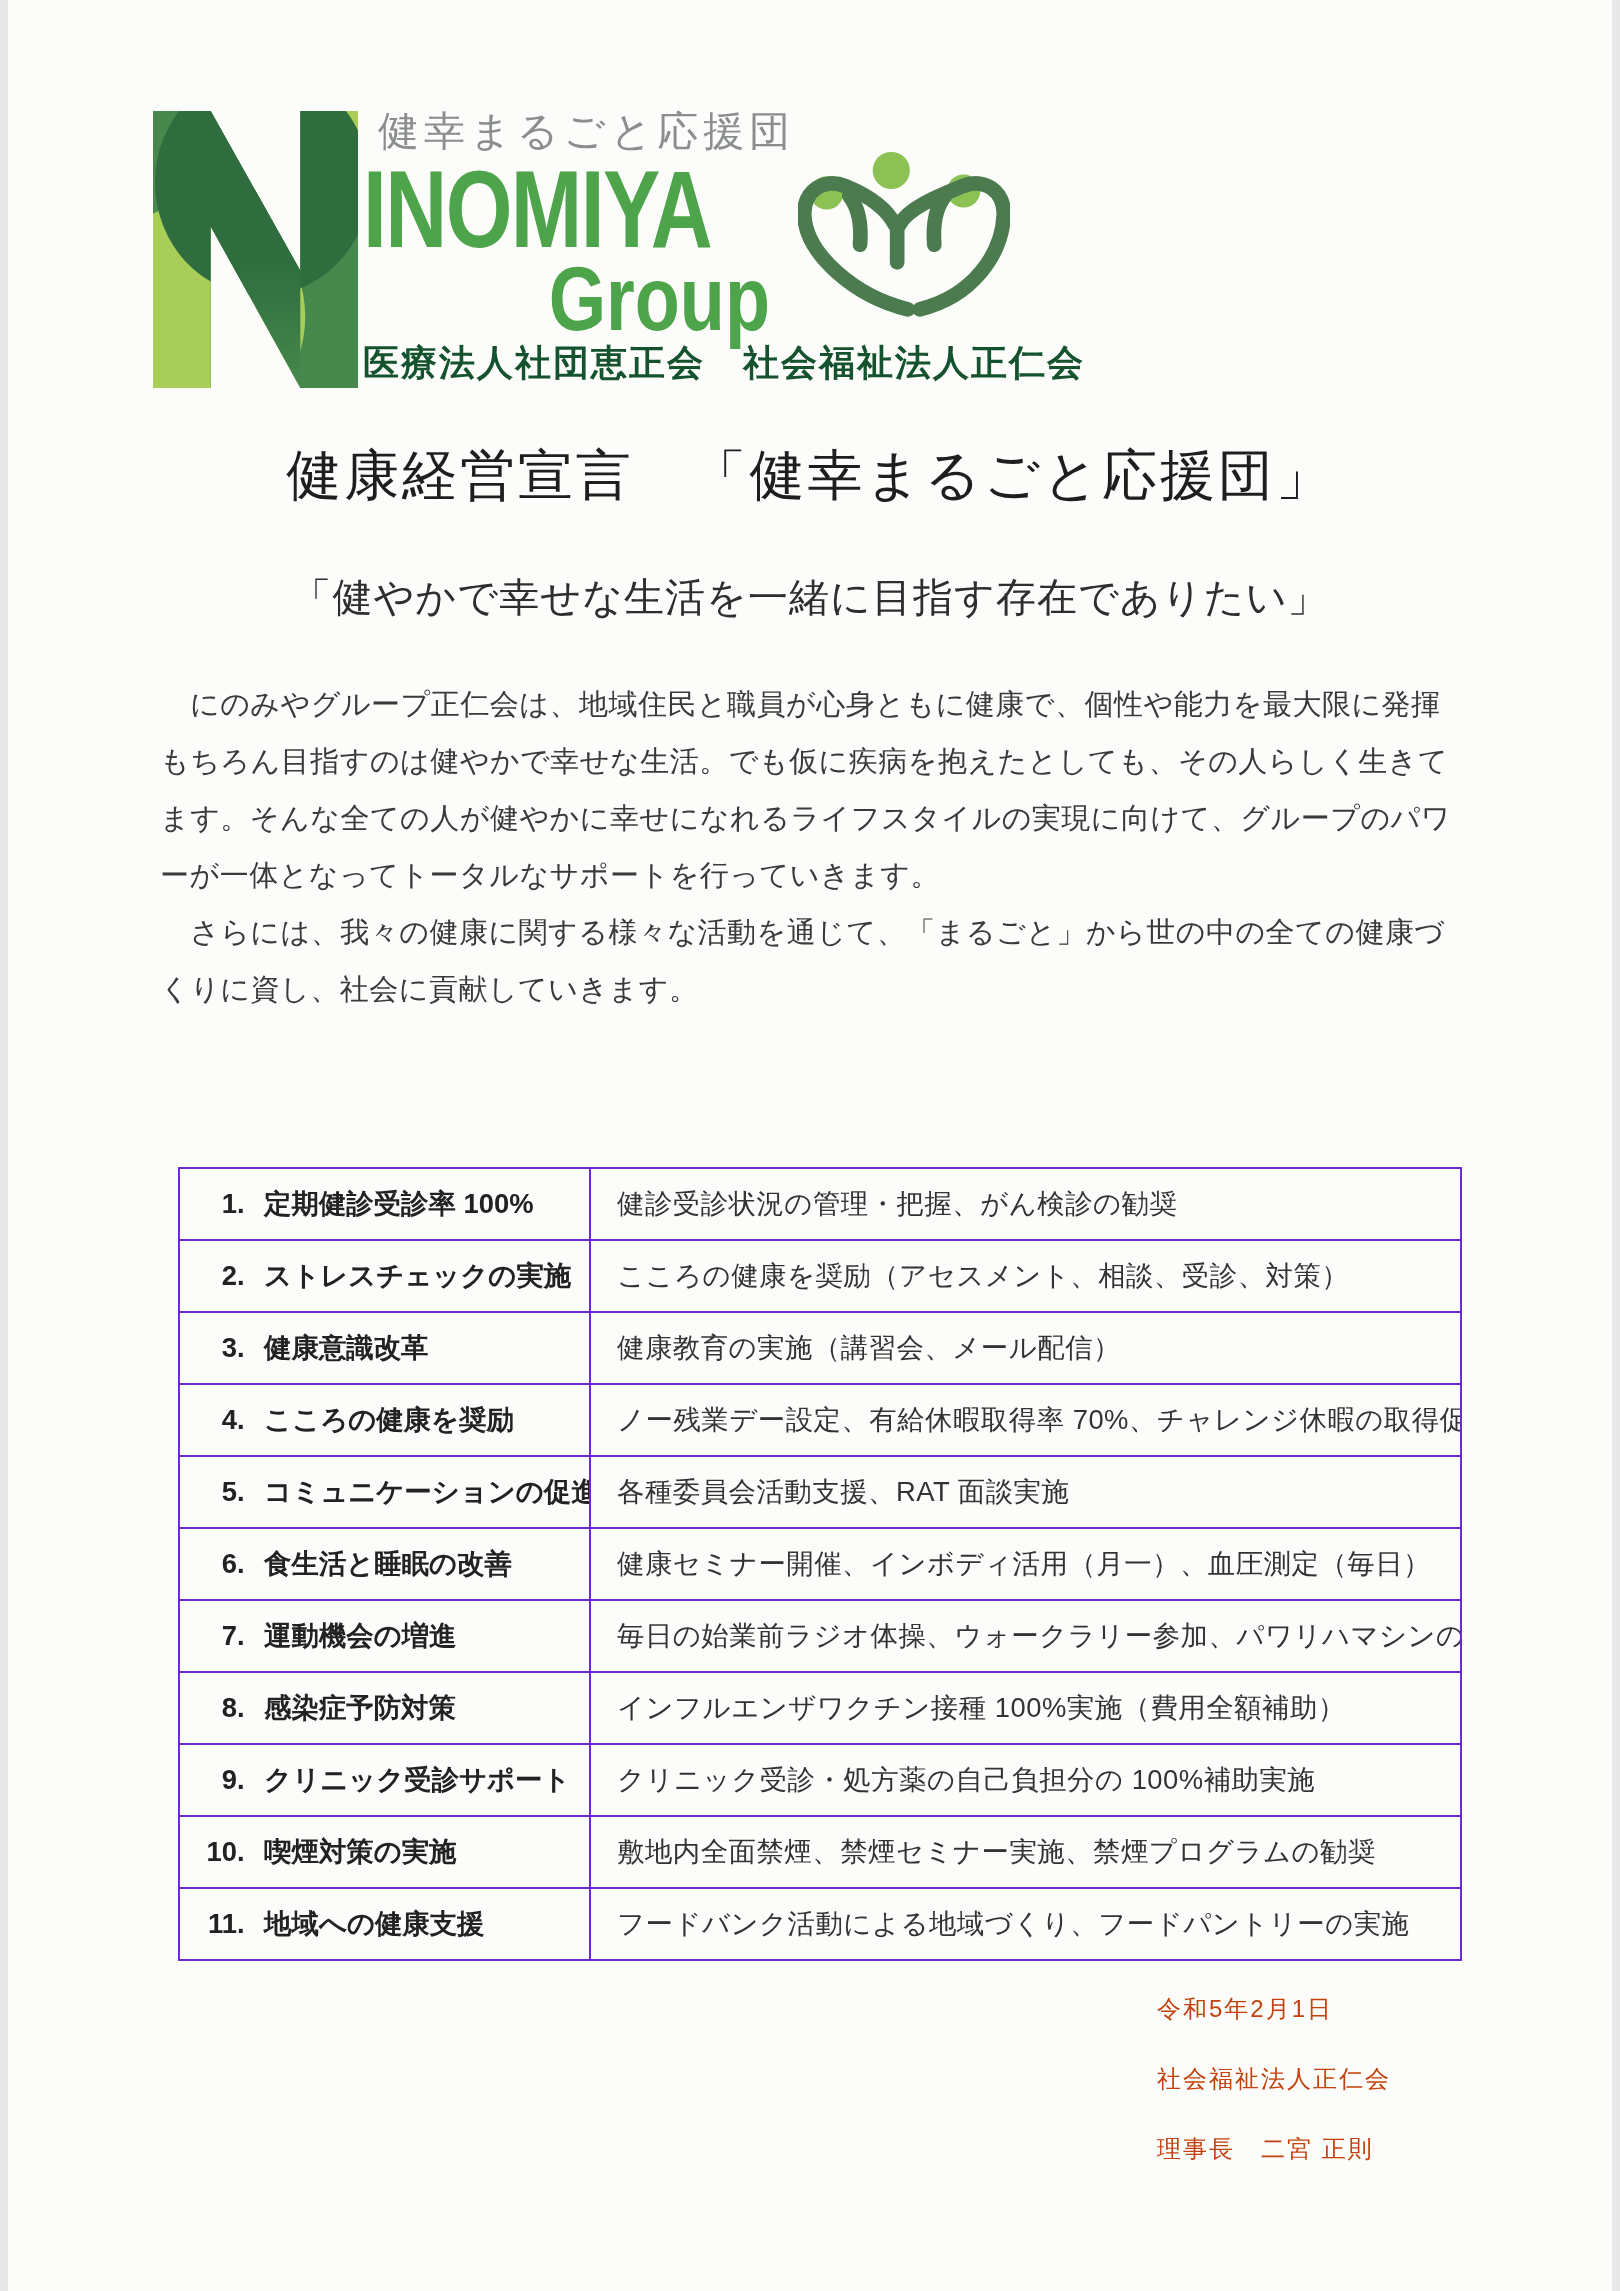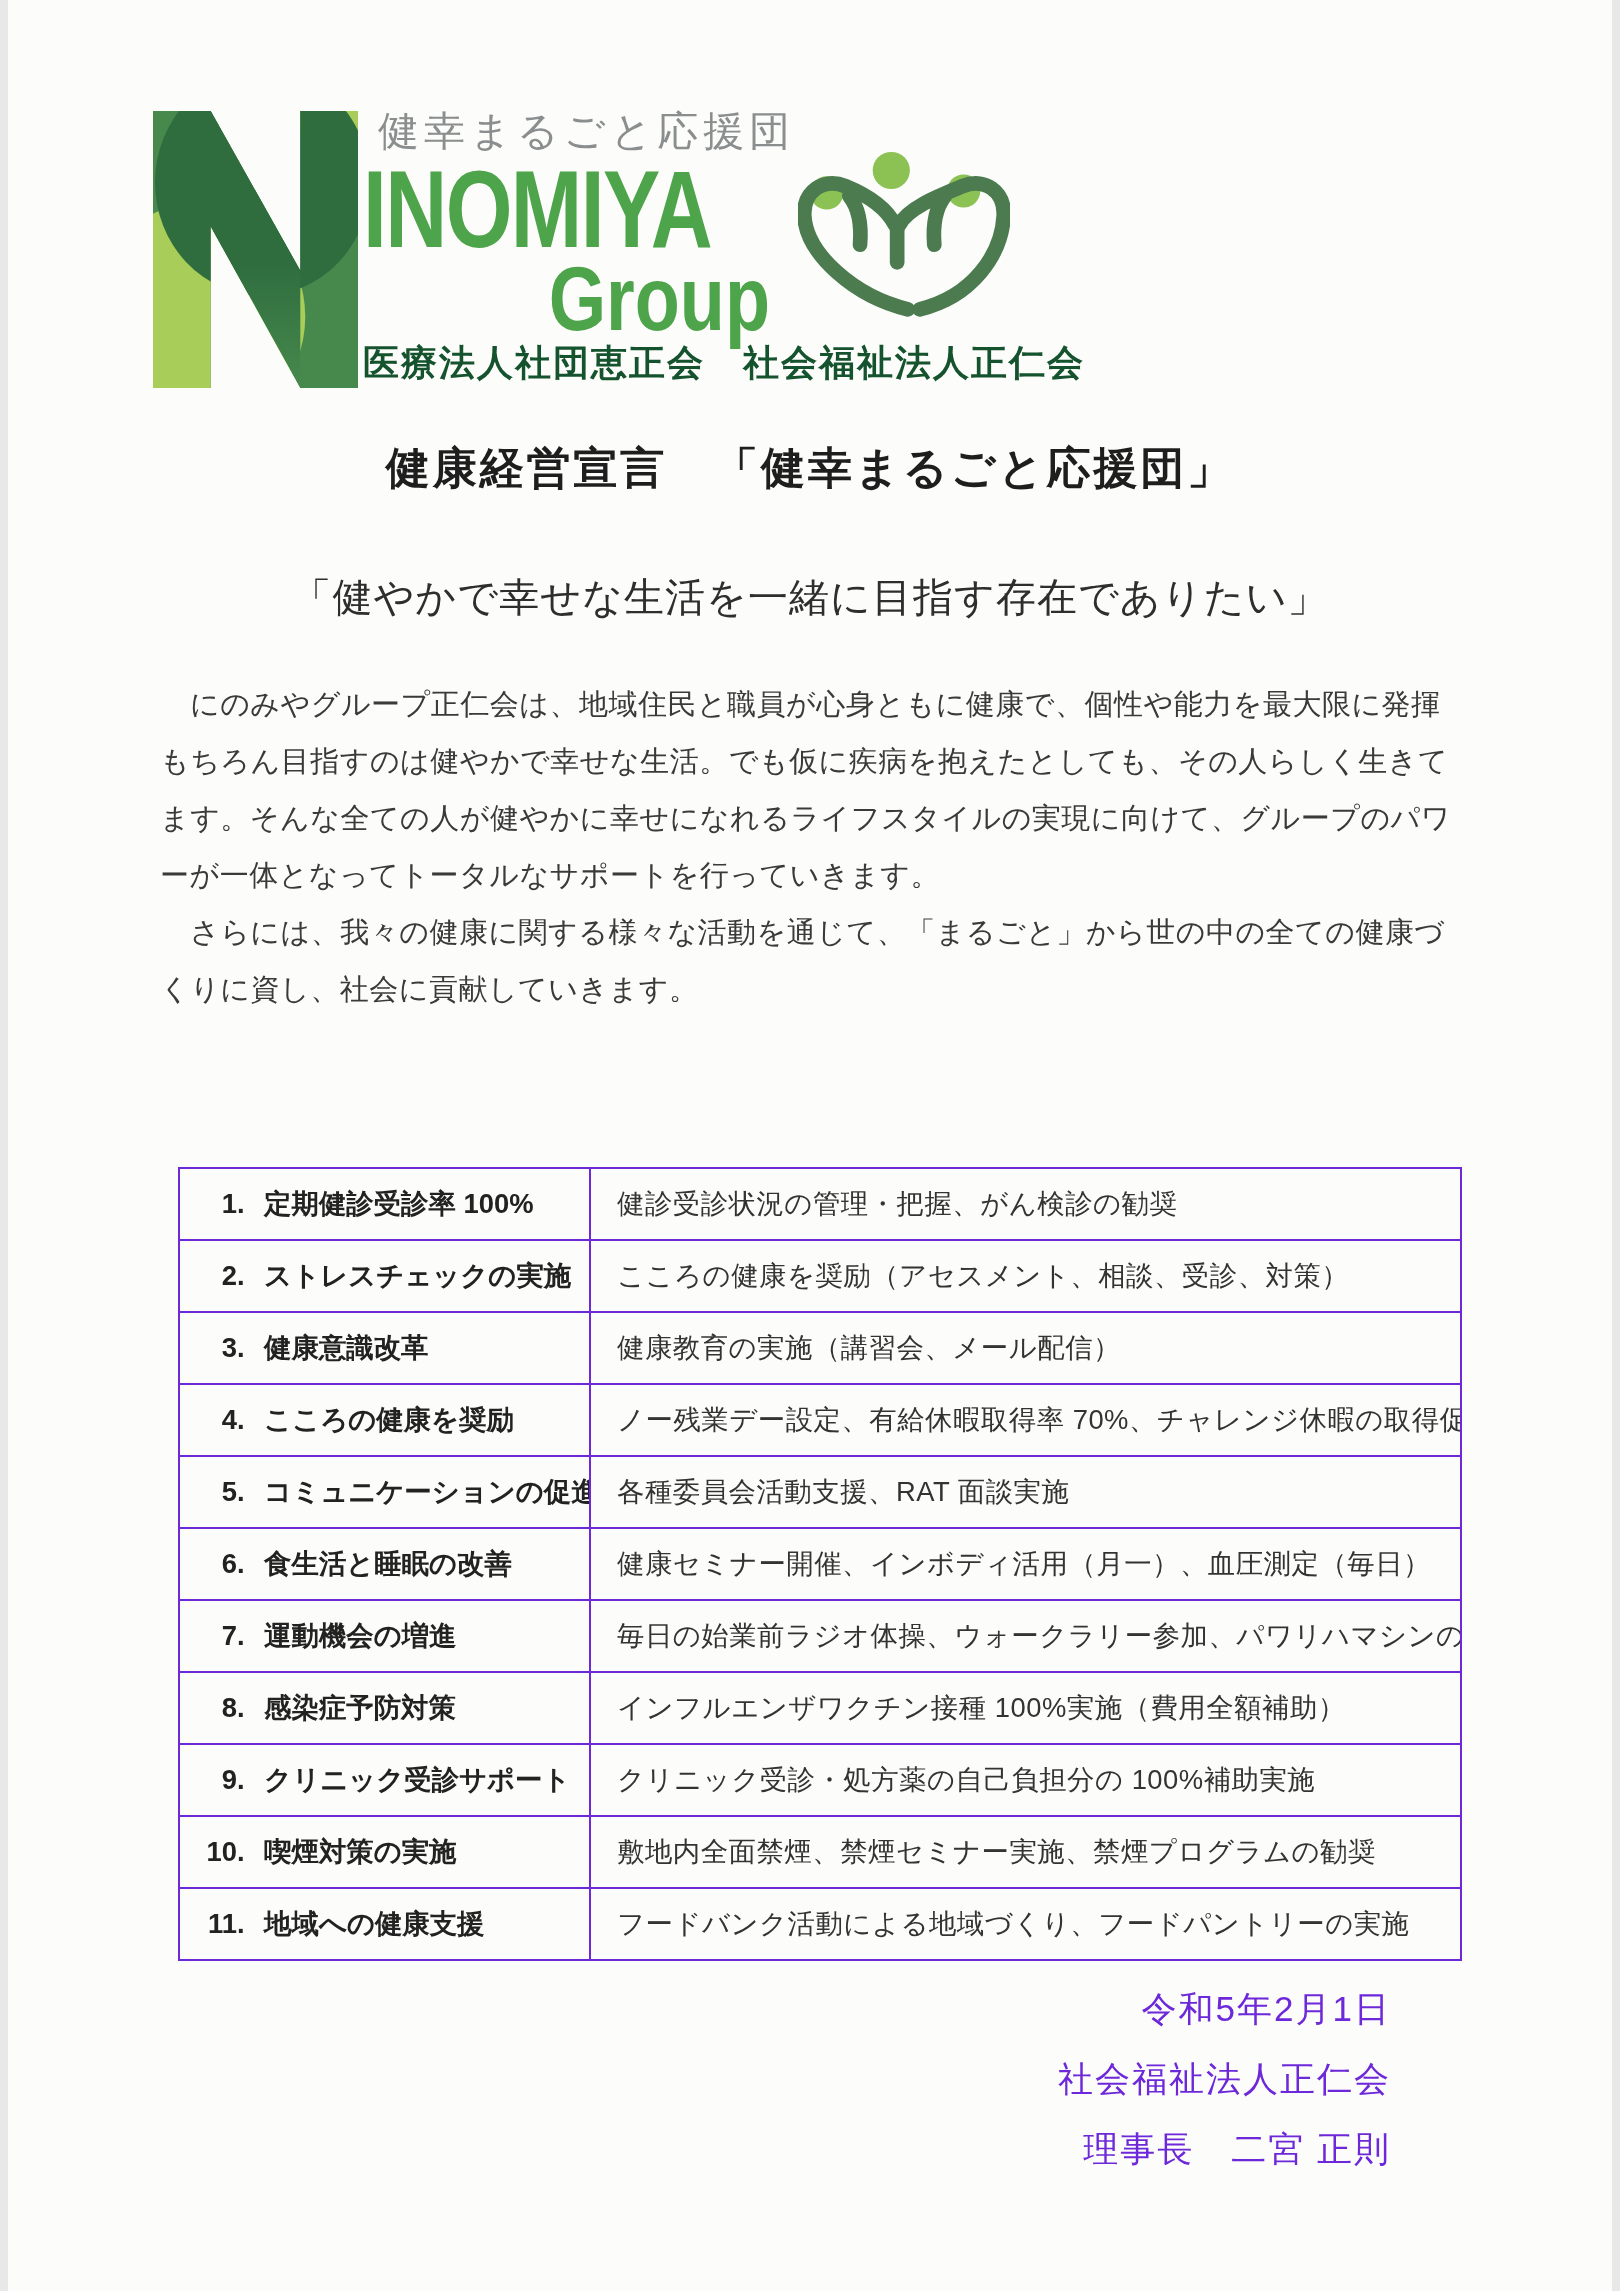--- a/index.html
+++ b/index.html
@@ -28,21 +28,21 @@
   }
   .people-mark{position:absolute;left:790px;top:147px;}
   .affiliations{
     position:absolute;left:355px;top:339px;
     font-size:36px;letter-spacing:2px;color:#14532d;font-weight:600;
     white-space:nowrap;
   }
   
   .doc-title{
     position:absolute;left:0;top:439px;width:100%;text-align:center;
-    font-size:44px;font-weight:700;letter-spacing:2.9px;color:#1E1E1E;
+    font-size:55px;font-weight:400;letter-spacing:2.9px;color:#1E1E1E;
     white-space:nowrap;
   }
   .doc-subtitle{
     position:absolute;left:0;top:570px;width:100%;text-align:center;
     font-size:40px;font-weight:500;letter-spacing:1px;color:#2E2E2E;
     white-space:nowrap;
   }
   
   .body-text{
     position:absolute;left:152px;top:676px;width:1304px;
@@ -57,22 +57,22 @@
   }
   .items-table td{
     border:2px solid #6d28d9;height:68px;vertical-align:middle;
     overflow:hidden;white-space:nowrap;
   }
   .item-cell{width:384px;font-weight:bold;font-size:27.4px;color:#222222;padding-left:23.5px;}
   .item-number{display:inline-block;min-width:41px;text-align:right;margin-right:19.6px;}
   .detail-cell{font-size:27.4px;color:#333333;padding-left:26.5px;letter-spacing:0.5px;}
   
   .signature{
-    position:absolute;right:221px;top:1974px;text-align:right;
-    font-size:35px;color:#6d28d9;
+    position:absolute;right:221px;top:1974px;
+    font-size:24px;color:#c2410c;
   }
   .signature .sig-line{height:70px;line-height:70px;letter-spacing:2px;white-space:nowrap;}
 </style>
 </head>
 <body>
 
 <div class="page">
 
   
   <div class="catchphrase">健幸まるごと応援団</div>

